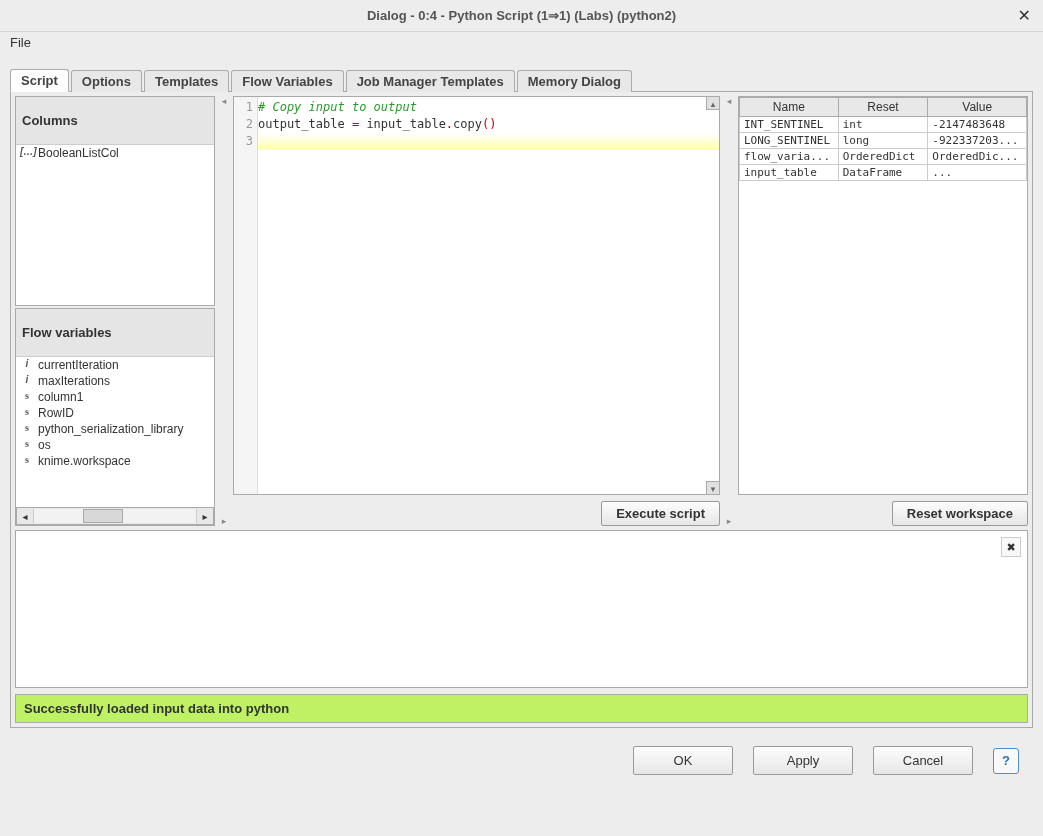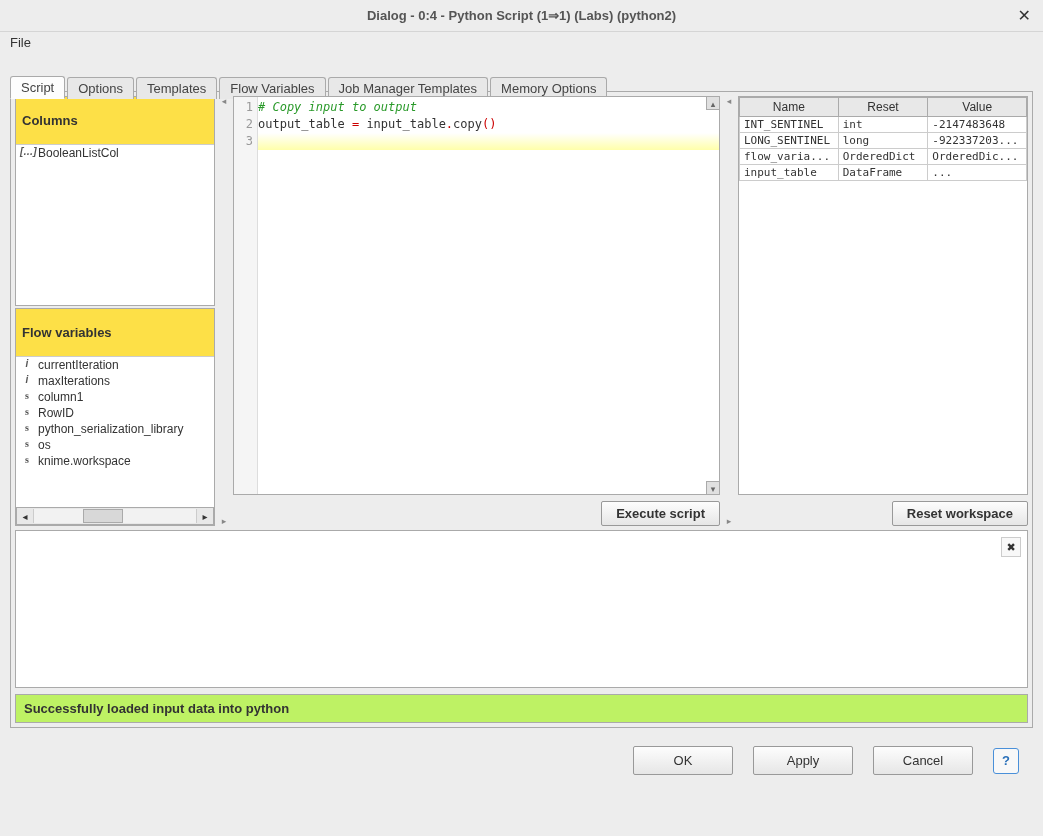--- a/index.html
+++ b/index.html
@@ -4,27 +4,27 @@
 <style>
 * { box-sizing: border-box; margin: 0; padding: 0; }
 body { font-family: "Segoe UI", Tahoma, sans-serif; font-size: 13px; background: #ededed; color: #333; width: 1043px; height: 836px; overflow: hidden; }
 .titlebar { height: 32px; background: #ededed; display: flex; align-items: center; justify-content: center; position: relative; border-bottom: 1px solid #d5d5d5; text-align: center; }
 .titlebar .title { font-weight: bold; color: #555; }
 .titlebar .close { position: absolute; right: 12px; top: 6px; font-size: 16px; color: #333; cursor: pointer; }
 .menubar { height: 24px; padding: 3px 10px; color: #333; }
 .menubar span { cursor: pointer; }
 .content { padding: 12px 10px 8px 10px; }
 .tabs { display: flex; border-bottom: 1px solid #aaa; align-items: flex-end; height: 24px; }
-.tab { padding: 3px 10px; border: 1px solid #aaa; border-bottom: none; margin-right: 2px; background: #e8e8e8; border-radius: 3px 3px 0 0; font-weight: normal; color: #444; cursor: pointer; position: relative; top: 8px; }
+.tab { padding: 3px 10px; border: 1px solid #aaa; border-bottom: none; margin-right: 2px; background: #e8e8e8; border-radius: 3px 3px 0 0; font-weight: bold; color: #444; cursor: pointer; position: relative; top: 1px; }
 .tab.active { background: #fdfdfd; border-bottom: 1px solid #fdfdfd; }
 .tabpage { border: 1px solid #aaa; border-top: none; padding: 4px; background: #ededed; }
 .row1 { display: flex; gap: 6px; height: 430px; }
 .leftcol { width: 200px; display: flex; flex-direction: column; gap: 2px; }
 .panel { border: 1px solid #aaa; background: #fff; display: flex; flex-direction: column; overflow: hidden; }
-.panel-header { font-weight: bold; padding: 16px 6px; background: #fde047; border-bottom: 1px solid #ccc; }
+.panel-header { font-weight: bold; padding: 16px 6px; background: #e5e5e5; border-bottom: 1px solid #ccc; }
 .panel-body { flex: 1; overflow: auto; font-size: 12px; }
 .list-item { display: flex; align-items: center; padding: 1px 4px; gap: 4px; white-space: nowrap; }
 .ico { width: 14px; height: 14px; font-size: 10px; font-style: italic; font-weight: bold; color: #555; text-align: center; display: inline-block; }
 .ico.s { font-style: normal; font-family: serif; }
 .hscroll { height: 18px; border: 1px solid #aaa; background: #e8e8e8; display: flex; align-items: center; }
 .hscroll .arrow { width: 16px; text-align: center; font-size: 10px; cursor: pointer; }
 .hscroll .track { flex: 1; height: 14px; background: #f2f2f2; position: relative; border-left:1px solid #ccc; border-right:1px solid #ccc;}
 .hscroll .thumb { position: absolute; left: 30%; width: 40px; height: 14px; background: #d8d8d8; border: 1px solid #aaa; }
 .midcol { flex: 1; display: flex; flex-direction: column; gap: 6px; position: relative; }
 .editor-outer { flex: 1; display: flex; position: relative; border: 1px solid #aaa; background: #fff; }
@@ -64,21 +64,21 @@
   <span>File</span>
 </div>
 
 <div class="content">
   <div class="tabs">
     <div class="tab active">Script</div>
     <div class="tab">Options</div>
     <div class="tab">Templates</div>
     <div class="tab">Flow Variables</div>
     <div class="tab">Job Manager Templates</div>
-    <div class="tab">Memory Options</div>
+    <div class="tab">Memory Dialog</div>
   </div>
 
   <div class="tabpage">
     <div class="row1">
 
       <div class="leftcol">
         <div class="panel" style="height: 210px;">
           <div class="panel-header">Columns</div>
           <div class="panel-body">
             <div class="list-item">

